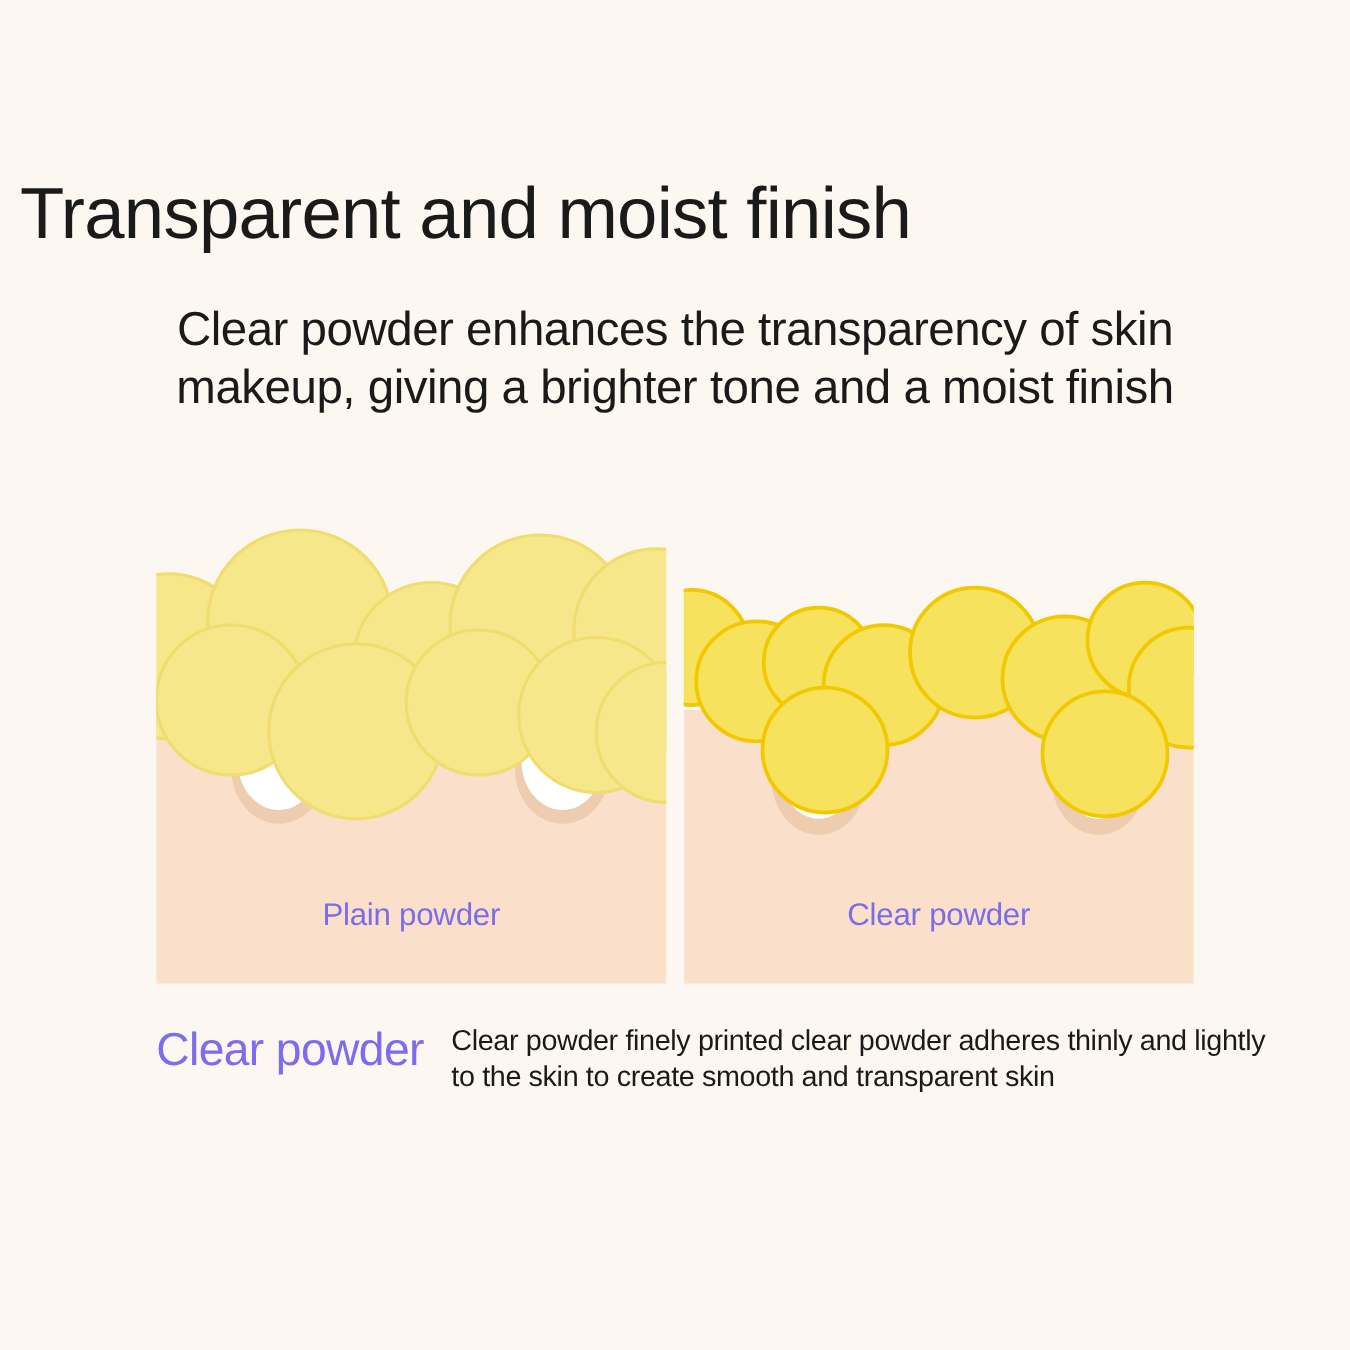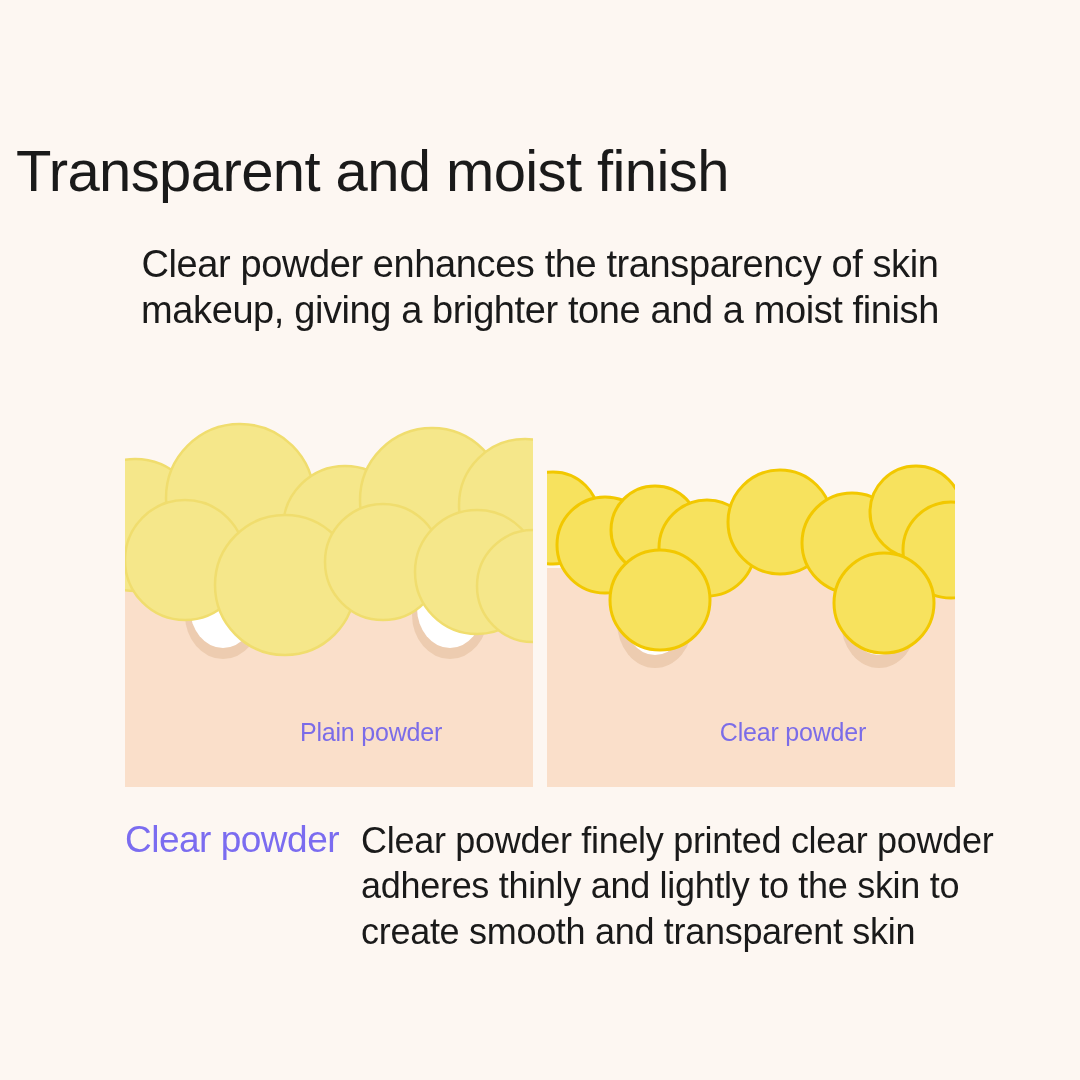--- a/index.html
+++ b/index.html
@@ -81,21 +81,20 @@
     position: absolute;
     left: 0;
     width: 100%;
     top: 318px;
     text-align: center;
     font-size: 25px;
     font-weight: 400;
     letter-spacing: -0.2px;
     color: #7b6ce8;
     pointer-events: none;
-    padding-left: 42px;
   }
 
   
   .footer {
     position: absolute;
     left: 125px;
     top: 818px;
     width: 935px;
     display: flex;
     align-items: flex-start;
@@ -106,21 +105,21 @@
     font-size: 37px;
     font-weight: 400;
     line-height: 1.0;
     letter-spacing: -0.5px;
     color: #7b6cf0;
     padding-top: 3px;
     white-space: nowrap;
   }
   .footer-body {
     flex: 1 1 auto;
-    font-size: 36px;
+    font-size: 23px;
     line-height: 1.26;
     font-weight: 300;
     letter-spacing: -0.3px;
     color: #1a1a1a;
     max-width: 665px;
   }
 </style>
 </head>
 <body>
 

